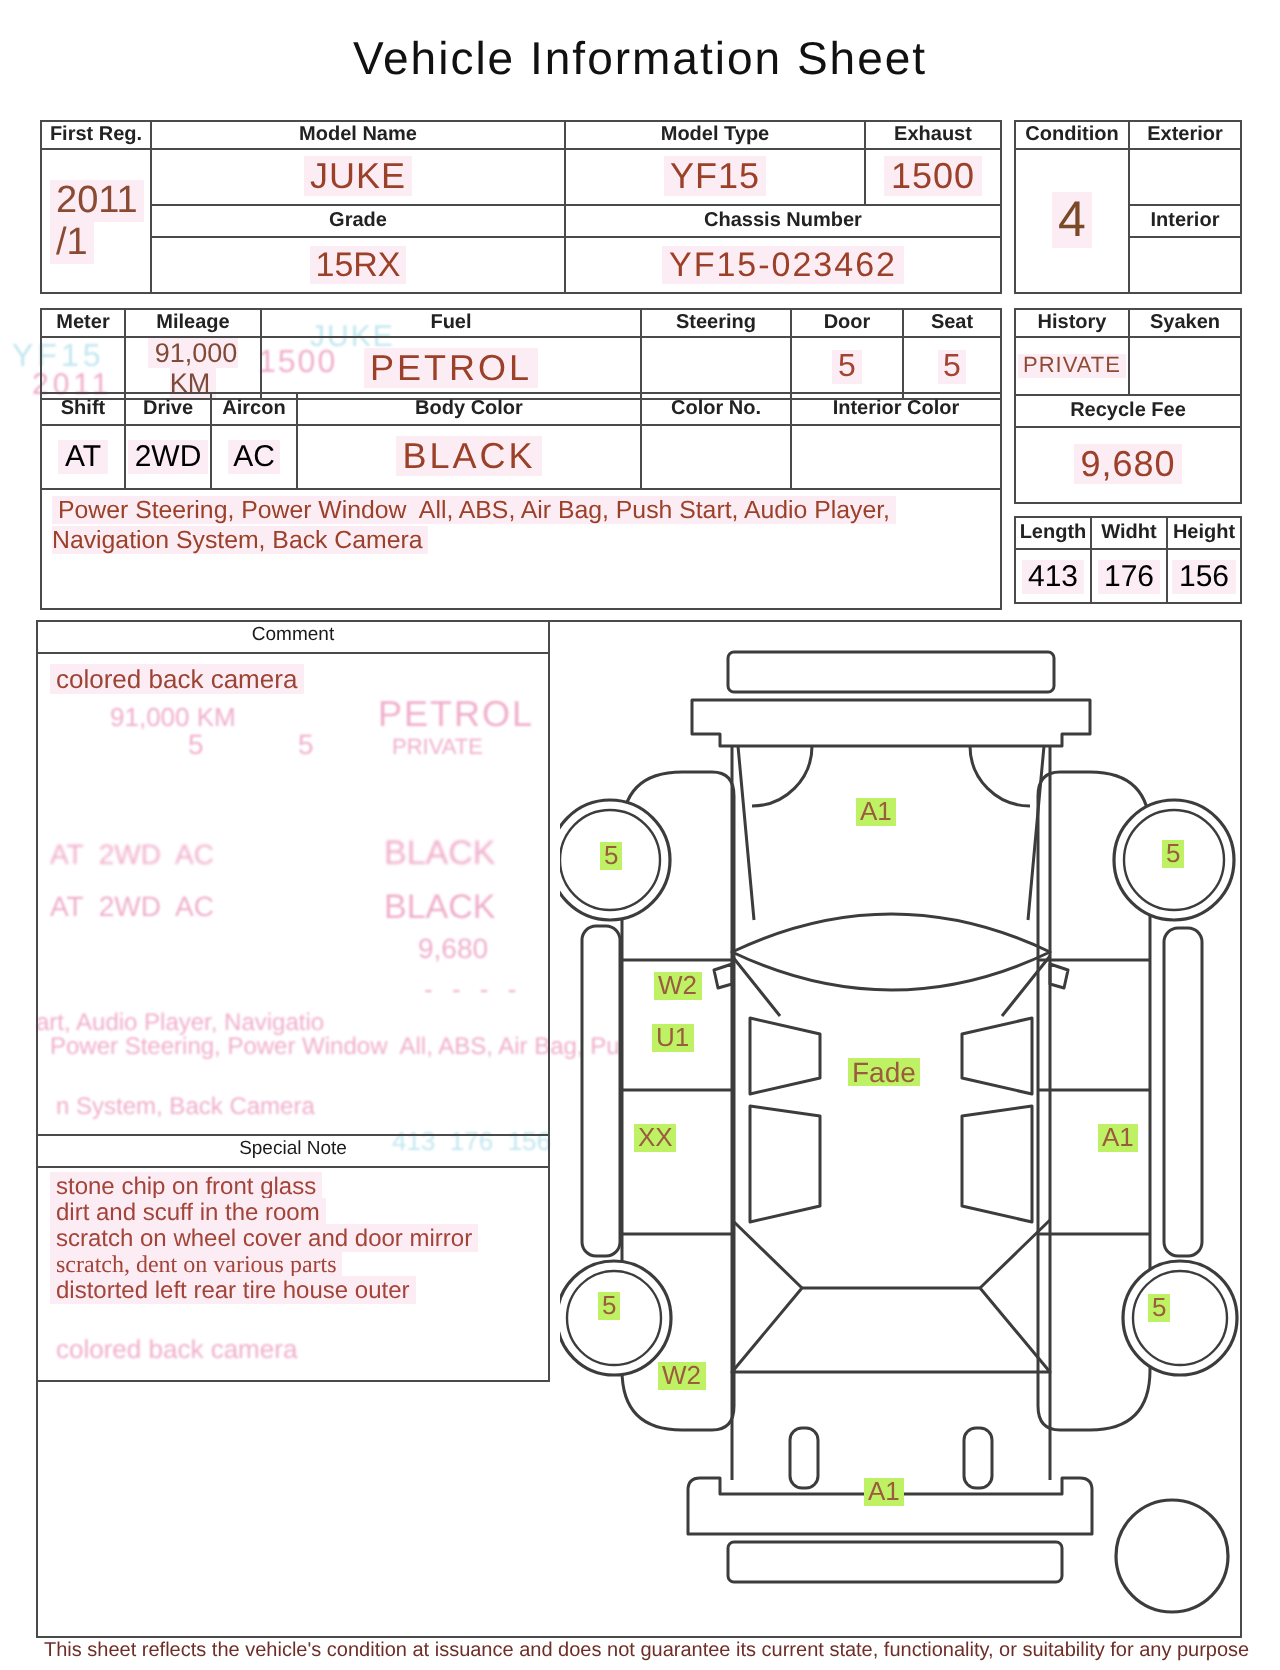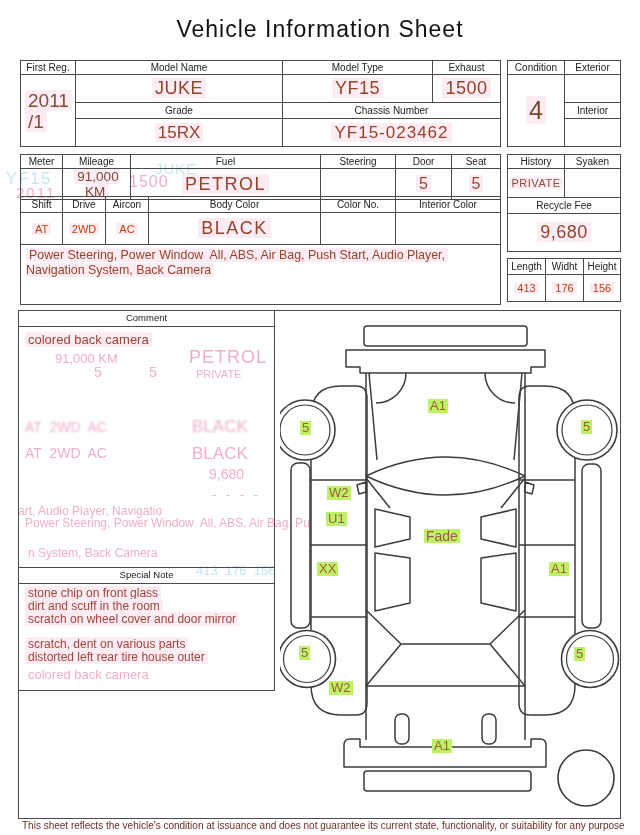--- a/index.html
+++ b/index.html
@@ -2,42 +2,42 @@
 <html><head>
 <meta charset="utf-8">
 <style>
   html,body{margin:0;padding:0;background:#fff;}
   .sheet{position:relative;width:640px;height:835px;background:#fff;overflow:hidden;
          font-family:"Liberation Sans","DejaVu Sans",sans-serif;color:#1a1a1a;}
   .title{position:absolute;top:16px;left:0;width:640px;text-align:center;
          font-size:23px;letter-spacing:1px;color:#111;}
   table.tbl{position:absolute;border-collapse:collapse;table-layout:fixed;}
   .tbl th,.tbl td{border:1px solid #4a4a4a;padding:0;overflow:hidden;}
-  .tbl th{font-weight:normal;font-size:10px;color:#222;text-align:center;}
+  .tbl th{font-weight:bold;font-size:10px;color:#222;text-align:center;}
   .val{text-align:center;vertical-align:middle;color:#8f4a35;}
   .lg{font-size:18px;color:#9c4129;letter-spacing:0.5px;}
-  .md{font-size:11px;color:#c2410c;}
+  .md{font-size:15px;color:#000000;}
   .md2{font-size:16px;color:#a34432;}
   .sm{font-size:11px;color:#8f4a35;letter-spacing:0.5px;}
   .hl{background:#fcecf4;padding:0 3px;}
   .firstreg{vertical-align:middle;text-align:left;}
   .firstreg div{font-size:19px;color:#8a4a33;line-height:21px;padding-left:4px;}
   .cond{font-size:25px;color:#7a4a28;}
   .ebox{position:absolute;border:1px solid #4a4a4a;background:transparent;}
   .ehead{height:13px;border-bottom:1px solid #4a4a4a;text-align:center;font-size:10px;padding-top:1px;}
   .etext{padding:3px 5px 0 5px;font-size:12.4px;line-height:15px;color:#9c4129;white-space:pre-wrap;}
   .mainbox{position:absolute;border:1px solid #4a4a4a;}
   .cbox{position:absolute;border:1px solid #4a4a4a;}
   .chead{height:14px;border-bottom:1px solid #4a4a4a;text-align:center;font-size:9.5px;padding-top:1px;}
   .ctext{position:absolute;top:21px;left:6px;font-size:13px;color:#9c4434;}
   .snhead{position:absolute;top:256px;left:0;right:0;height:14px;border-top:1px solid #4a4a4a;
           border-bottom:1px solid #4a4a4a;text-align:center;font-size:9.5px;padding-top:1px;}
   .snlines{position:absolute;top:276px;left:6px;right:4px;font-size:12px;color:#a34439;}
   .snline{line-height:13px;margin-bottom:0;}
-  .gap{margin-top:12px;}
+  .gap{font-family:Liberation Serif, serif;}
   .ghost{position:absolute;white-space:pre;color:#f0aecb;pointer-events:none;
          filter:blur(0.4px);z-index:0;}
   .gcy{color:#c3e7f0;}
   .gblur{filter:blur(0.9px);}
   .dlabel{position:absolute;font-size:13px;color:#9b5c3e;background:#bef264;
           padding:0 2px;line-height:14px;z-index:3;}
   .dlabel.big{font-size:14px;}
   svg.car{position:absolute;z-index:2;}
   .footer{position:absolute;left:22px;top:820px;width:610px;font-size:10px;color:#6e2d26;}
 </style>

